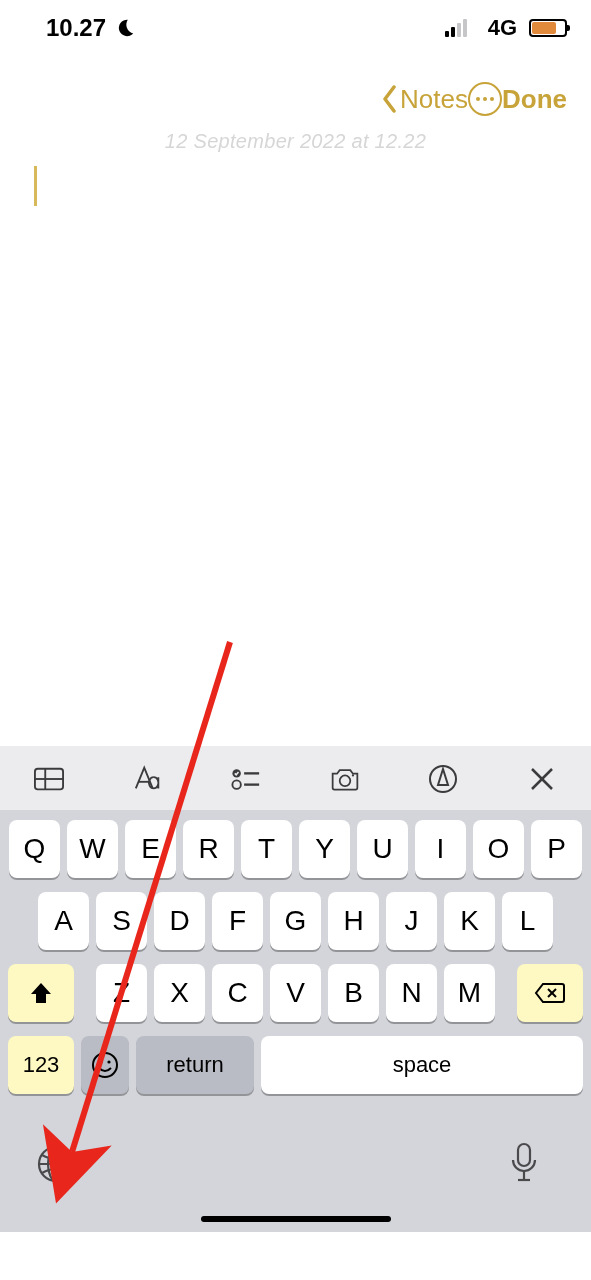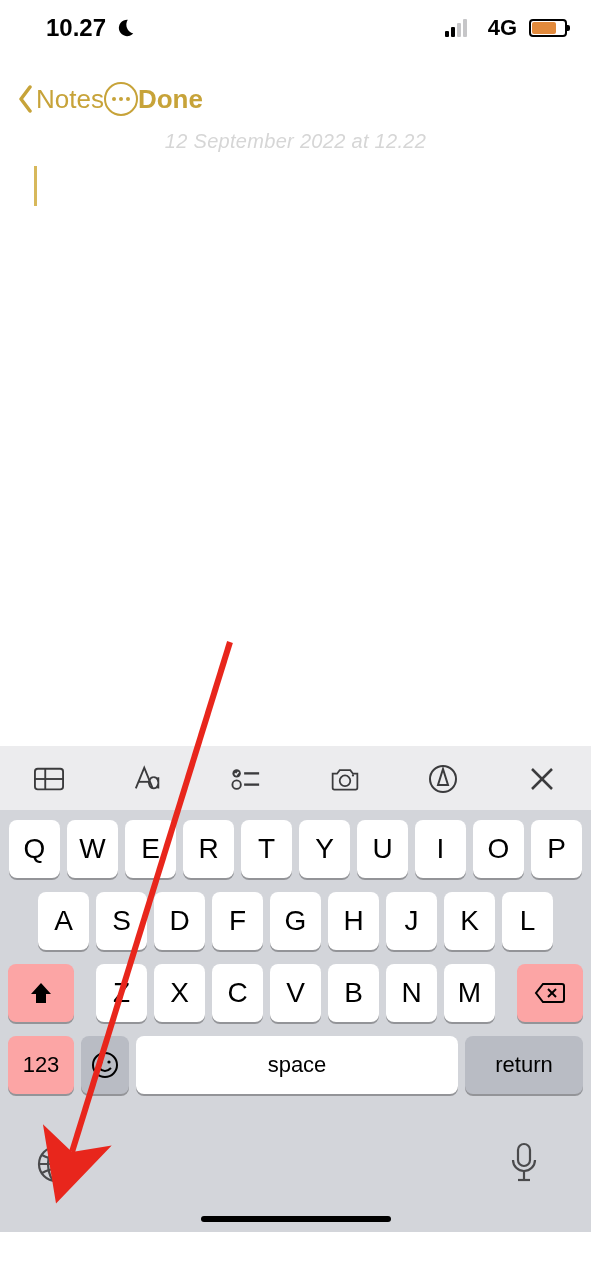--- a/index.html
+++ b/index.html
@@ -15,21 +15,21 @@
   .signal span:nth-child(1){height:6px; background:#000;}
   .signal span:nth-child(2){height:10px; background:#000;}
   .signal span:nth-child(3){height:14px;}
   .signal span:nth-child(4){height:18px;}
   .conn-label { font-size: 22px; font-weight: 600; margin-left: 15px; }
   .battery { width: 38px; height: 18px; border: 2px solid #000; border-radius: 4px; position: relative; margin-left: 6px; }
   .battery::after { content:""; position:absolute; right:-5px; top:4px; width:3px; height:6px; background:#000; border-radius:0 2px 2px 0; }
   .battery-fill { position:absolute; left:1px; top:1px; bottom:1px; width:72%; border-radius:2px; }
 
   
-  .nav-bar { display:flex; align-items:center; justify-content:flex-start; padding: 34px 24px 10px 18px; }
+  .nav-bar { display:flex; align-items:center; justify-content:flex-end; padding: 34px 24px 10px 18px; }
   .nav-left { display:flex; align-items:center; gap:2px; }
   .chevron-back { width:16px; height:28px; }
   .nav-back-label { font-size: 26px; color: #c7a339; }
   .nav-right { display:flex; align-items:center; }
   .more-icon { width:34px; height:34px; border:2.5px solid #c7a339; border-radius:50%; display:flex; align-items:center; justify-content:center; gap:3px; }
   .more-icon span { width:4px; height:4px; border-radius:50%; background:#c7a339; }
   .done-label { font-size: 26px; font-weight:700; color:#c7a339; }
 
   
   .note-area { position: relative; height: 620px; padding: 0 34px; font-style: italic; }
@@ -38,21 +38,21 @@
 
   
   .note-toolbar { background:#ececee; display:flex; align-items:center; justify-content:space-around; padding:16px 0 14px; }
   .toolbar-slot { width:42px; height:34px; display:flex; align-items:center; justify-content:center; }
   .toolbar-icon { width:30px; height:30px; stroke:#3b3b3d; fill:none; stroke-width:2; }
 
   
   .keyboard { background:#d3d5da; padding: 10px 6px 4px; }
   .key-row { display:flex; justify-content:center; gap:7px; margin-bottom:14px; }
   .key { background:#fff; border-radius:8px; box-shadow: 0 2px 0 rgba(0,0,0,0.3); height:58px; width:51px; display:flex; align-items:center; justify-content:center; font-size:28px; }
-  .key-mod { background:#fca5a5; }
+  .key-mod { background:#fef9c3; }
   .key-shift, .key-backspace { width:66px; }
   .key-123 { width:66px; font-size:22px; }
   .key-emoji { width:48px; background:#b9bcc4; }
   .key-space { flex:1; font-size:22px; }
   .key-return { width:118px; background:#b9bcc4; font-size:22px; }
   .row-bottom { gap:7px; padding:0 2px 14px; }
   .row3 { justify-content:space-between; padding:0 2px; }
   .row3-mid { display:flex; gap:7px; }
 
   
@@ -205,22 +205,22 @@
   <div class="key-row row-bottom">
     <div class="key key-mod key-123">123</div>
     <div class="key key-emoji">
       <svg width="28" height="28" viewBox="0 0 28 28">
           <circle cx="14" cy="14" r="12" fill="none" stroke="#000" stroke-width="2"></circle>
           <circle cx="10" cy="11" r="1.6" fill="#000"></circle>
           <circle cx="18" cy="11" r="1.6" fill="#000"></circle>
           <path d="M8 17 q6 6 12 0" fill="none" stroke="#000" stroke-width="2"></path>
         </svg>
     </div>
+    <div class="key key-return">return</div>
     <div class="key key-space">space</div>
-    <div class="key key-return">return</div>
   </div>
 </div>
 
 <div class="system-bar">
   <div class="globe-btn">
     <svg width="40" height="40" viewBox="0 0 40 40">
         <circle cx="20" cy="20" r="17" fill="none" stroke="#4a4a4c" stroke-width="2.2"></circle>
         <ellipse cx="20" cy="20" rx="8" ry="17" fill="none" stroke="#4a4a4c" stroke-width="2.2"></ellipse>
         <line x1="3" y1="20" x2="37" y2="20" stroke="#4a4a4c" stroke-width="2.2"></line>
         <path d="M6 11 q14 8 28 0 M6 29 q14 -8 28 0" fill="none" stroke="#4a4a4c" stroke-width="2.2"></path>

